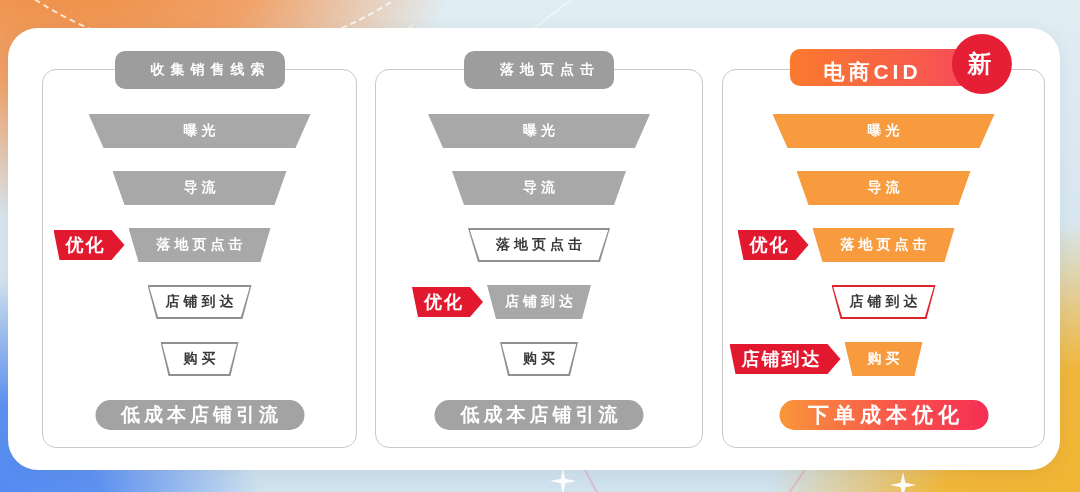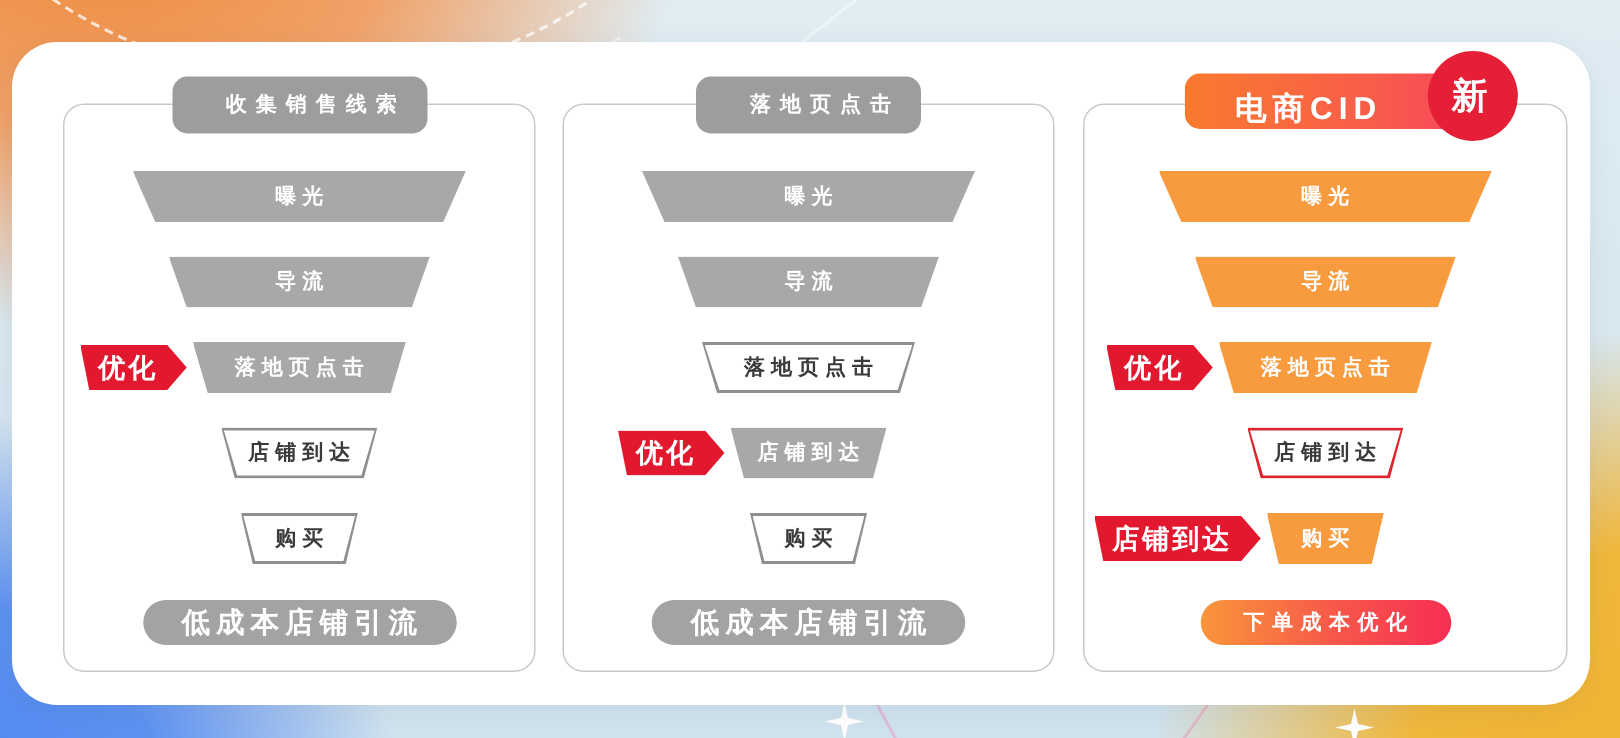--- a/index.html
+++ b/index.html
@@ -101,21 +101,21 @@
 
   .footer{
     position:absolute; bottom:17px; left:50%; transform:translateX(-50%);
     height:30px; border-radius:15px;
     display:flex; align-items:center; justify-content:center;
     color:#fff; white-space:nowrap; z-index:2;
   }
   .footer.gray-pill{ background:#a3a3a3; font-size:19px; letter-spacing:4px; padding:0 22px 0 26px; }
   .footer.grad-pill{
     background:linear-gradient(90deg,#f9963a 0%,#f7564a 55%,#f62e54 100%);
-    font-size:14px; letter-spacing:5px; padding:0 24px 0 29px;
+    font-size:21px; letter-spacing:5px; padding:0 24px 0 29px;
   }
 </style>
 </head>
 <body>
 
 <div class="deco-arc"></div>
 <div class="deco-ray ray1"></div>
 <div class="deco-ray ray2"></div>
 <div class="pink-line pl1"></div>
 <div class="pink-line pl2"></div>

